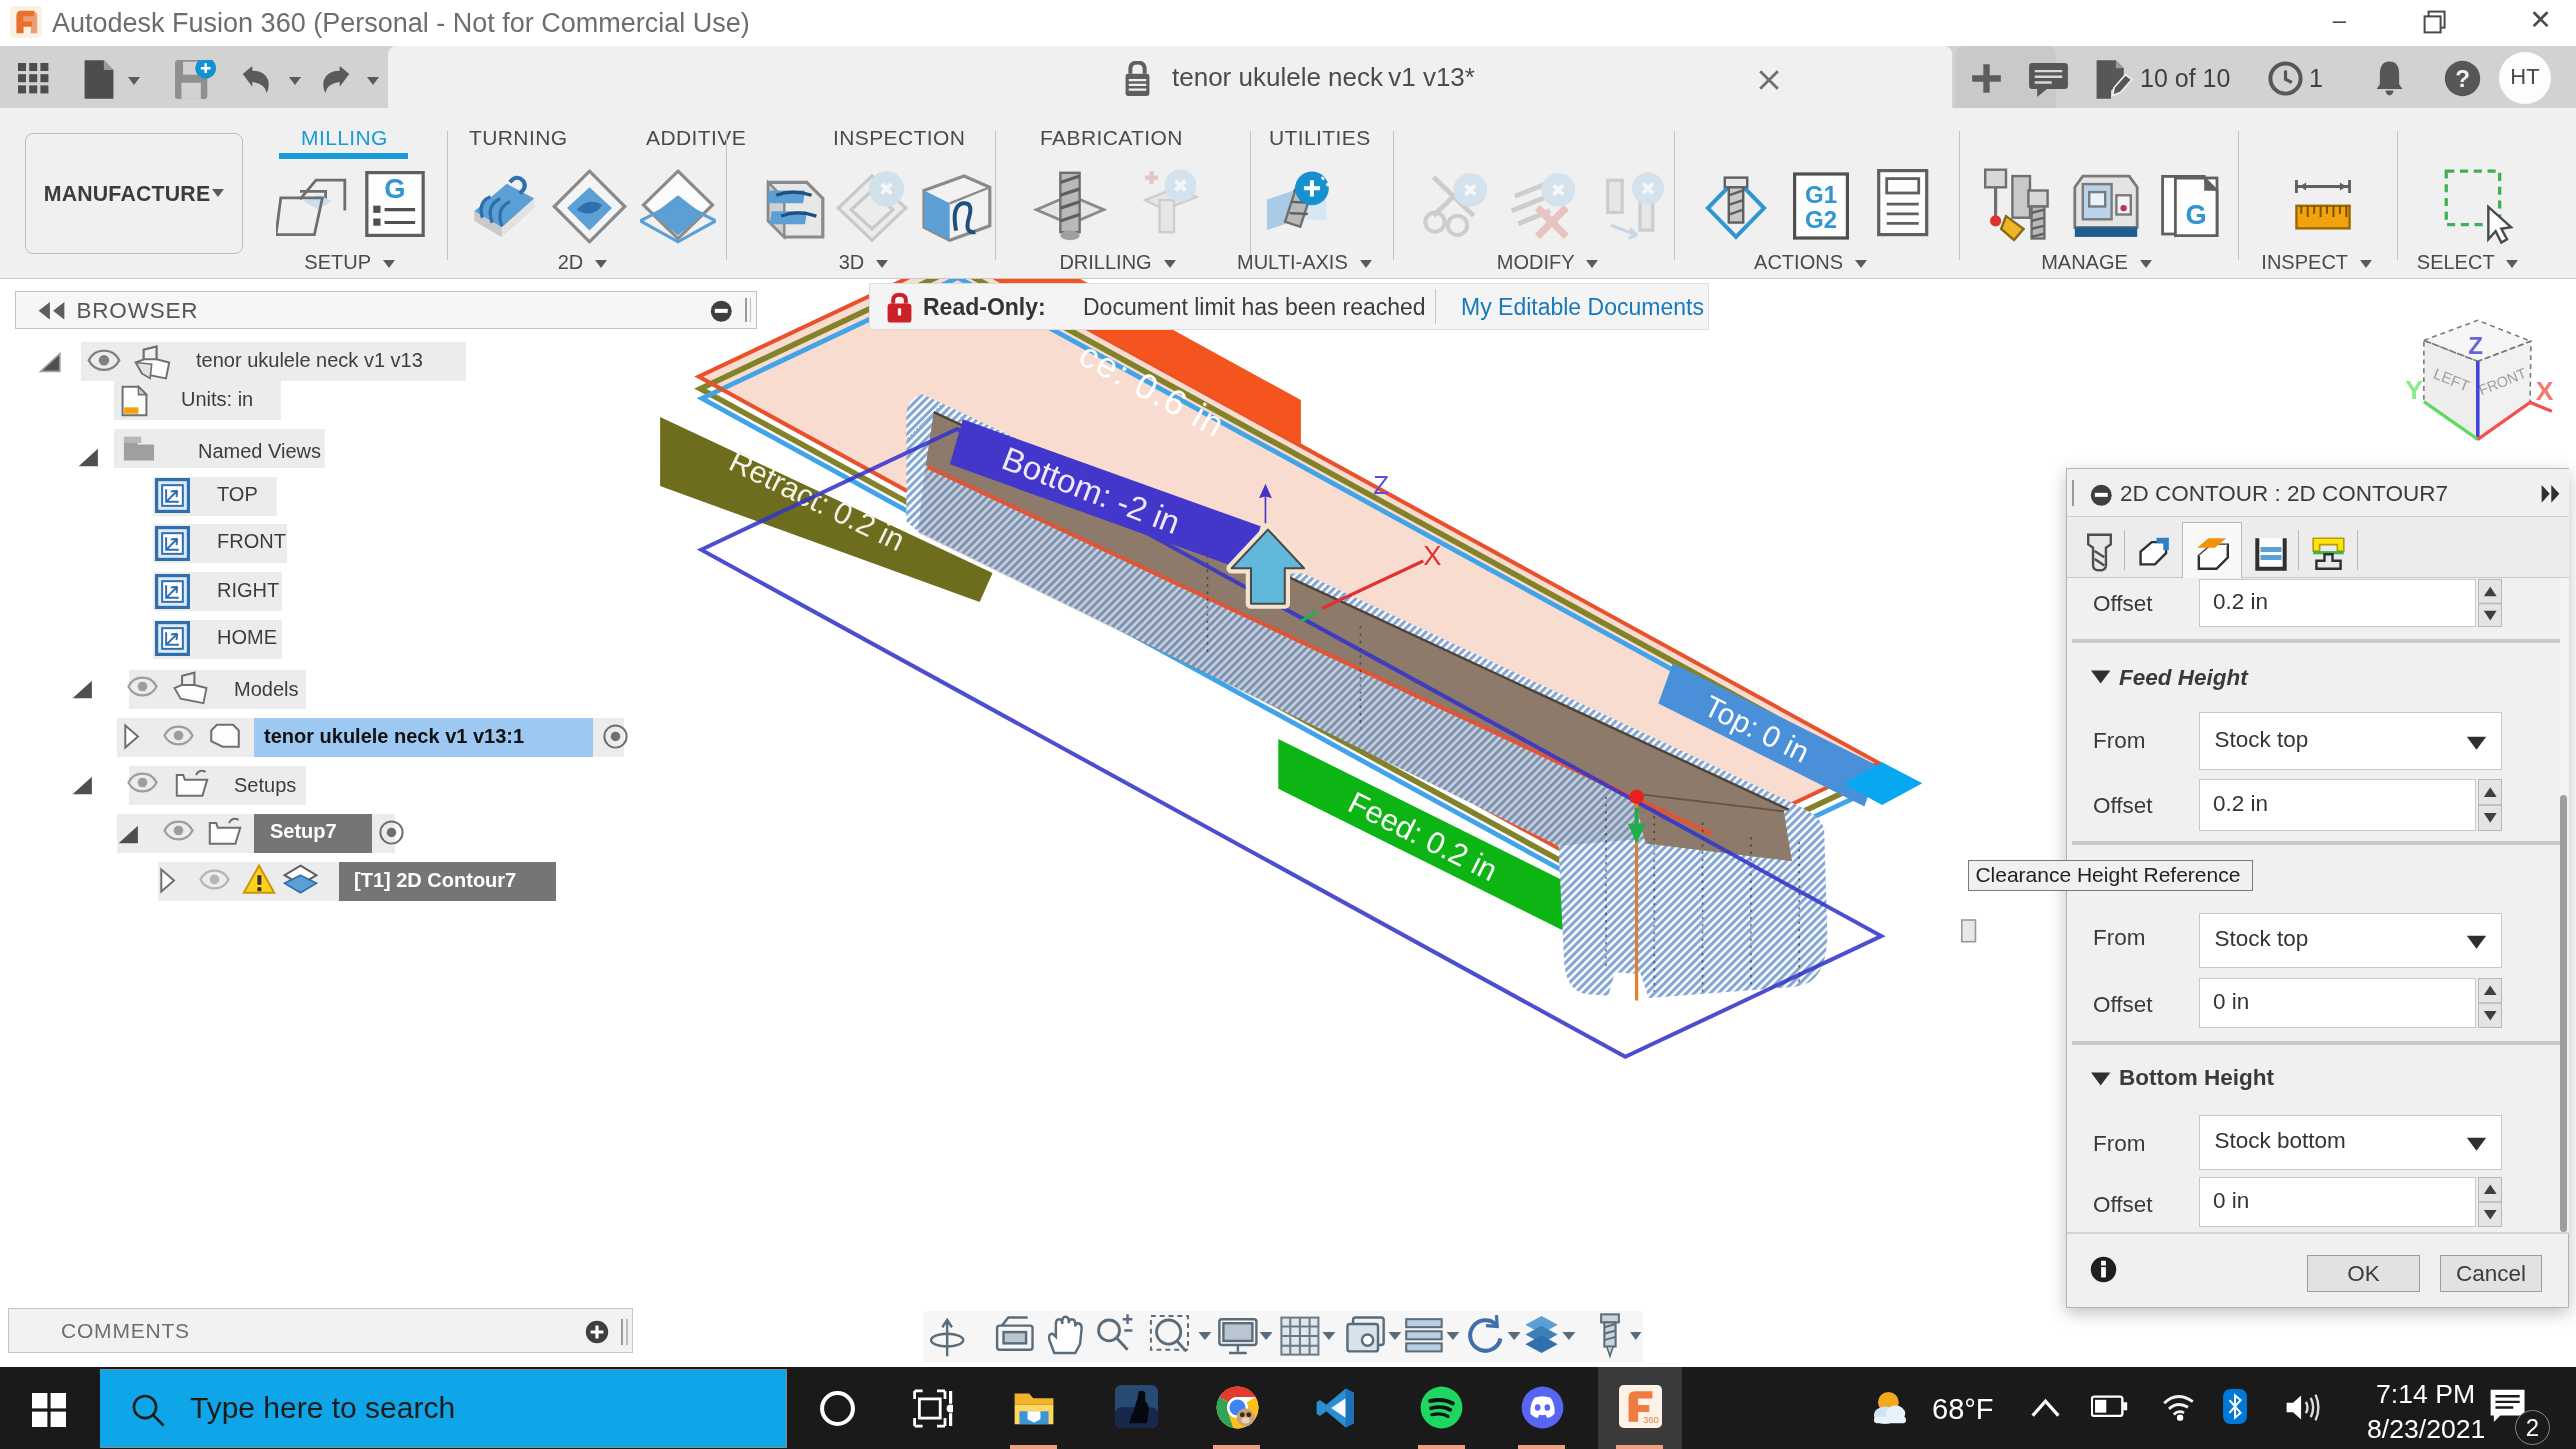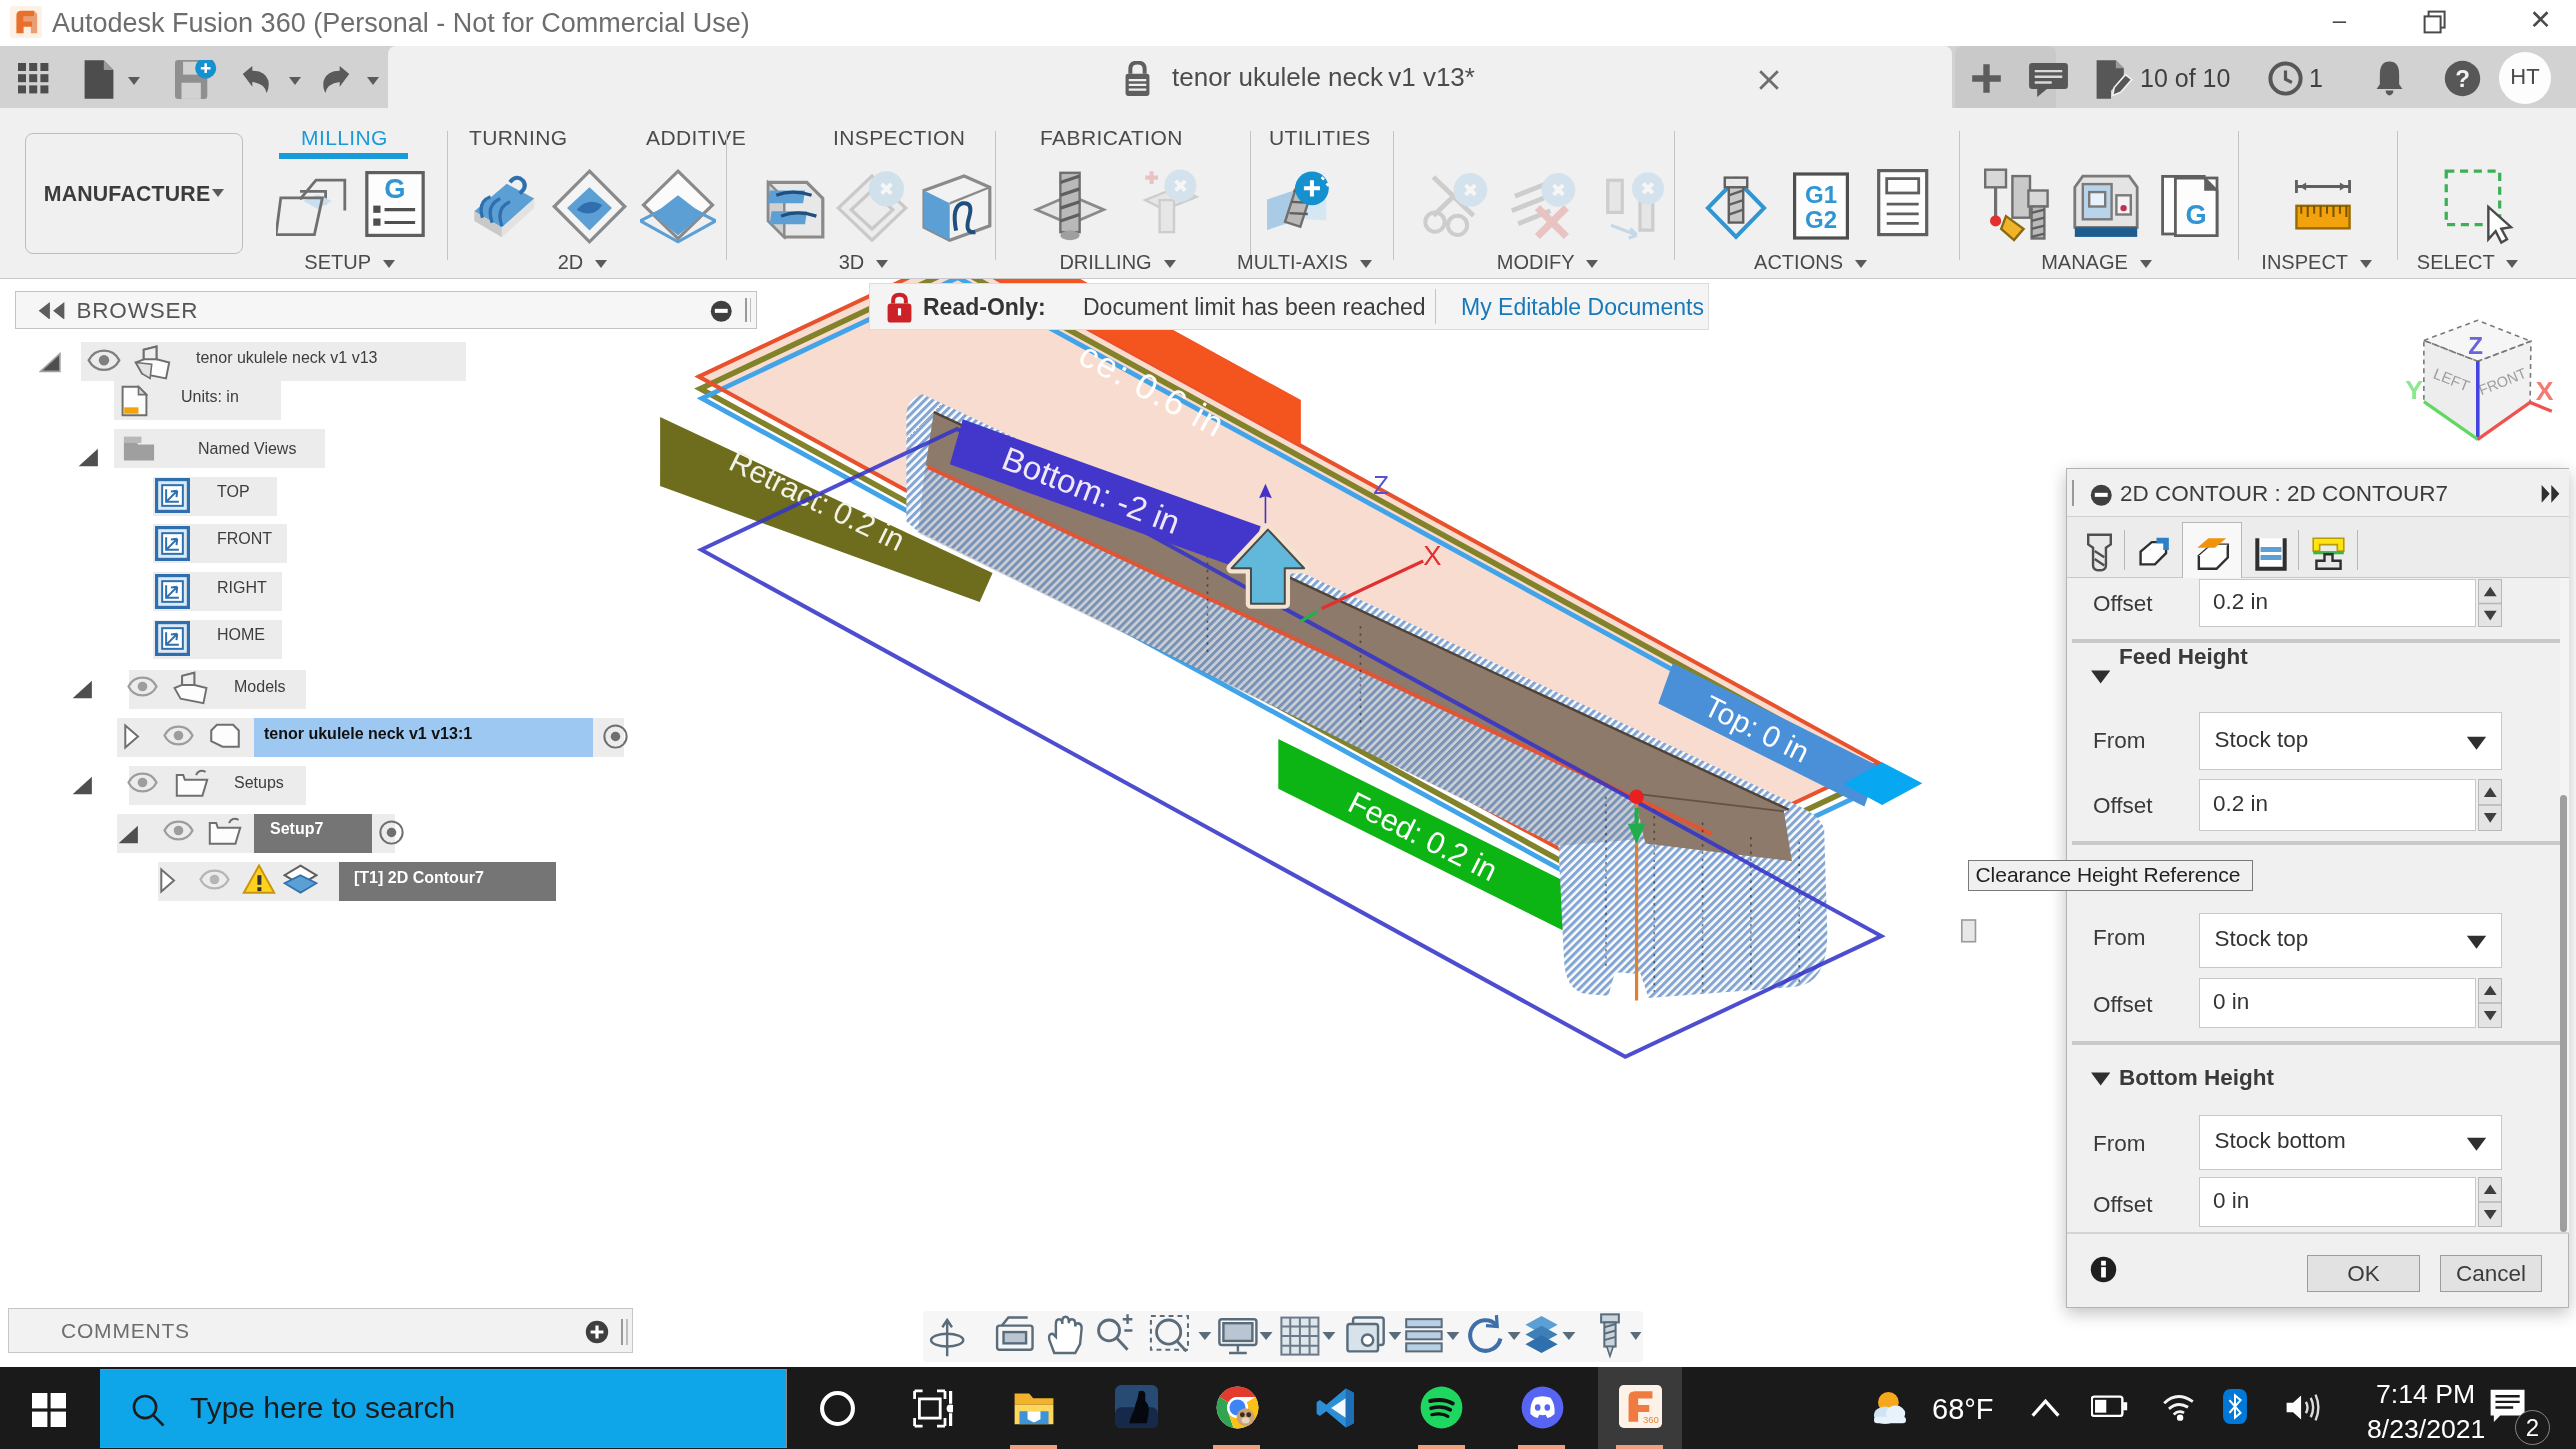--- a/index.html
+++ b/index.html
@@ -24,21 +24,21 @@
   .rtab { position:absolute; top:17.7px; font-size:21px; color:#4a4a4a; letter-spacing:0.4px; }
   .rtab.active { color:#189bd8; }
   #tabline { position:absolute; left:279px; top:45px; width:129px; height:5.6px; background:#189bd8; }
   .glabel { position:absolute; top:143px; font-size:20px; color:#4a4a4a; text-align:center; white-space:nowrap; }
   .gsep { position:absolute; top:22.5px; width:0.8px; height:129px; background:#c4c4c4; }
   .caret { display:inline-block; width:0; height:0; border-left:6.4px solid transparent; border-right:6.4px solid transparent; border-top:8px solid #5a5a5a; vertical-align:middle; margin-left:6.4px; }
 
   
   #readonly { position:absolute; left:869px; top:283px; width:840px; height:47px; background:#f4f4f4; border:0.8px solid #dcdcdc; z-index:30; }
   #browserhdr { position:absolute; left:14.5px; top:291px; width:742px; height:38px; background:#f6f6f6; border:0.8px solid #c3c3c3; z-index:31; }
-  .trow { position:absolute; height:39px; z-index:31; font-size:16px; color:#3d3d3d; }
+  .trow { position:absolute; height:39px; z-index:31; font-size:20px; color:#3d3d3d; }
   #comments { position:absolute; left:8px; top:1308px; width:625px; height:45px; background:#f2f2f2; border:0.8px solid #c6c6c6; z-index:31; }
   #navbar { position:absolute; left:923px; top:1311px; width:720px; height:51px; background:#f6f6f6; border-radius:3.2px; z-index:31; }
 
   
   #dialog { position:absolute; left:2066px; top:468px; width:503px; height:840px; background:#f0f0f0; border:0.8px solid #b3b3b3; box-shadow:0 4.8px 16px rgba(0,0,0,0.25); z-index:40; }
   #tooltip { position:absolute; left:1968px; top:860px; width:285px; height:31px; background:#f0f0f0; border:1.6px solid #7a7a7a; z-index:45; font-size:21px; color:#222; line-height:27px; padding-left:6.4px; white-space:nowrap; overflow:hidden;}
   .dfield { position:absolute; background:#fff; border:1.6px solid #c8c8c8; }
   .dlabel { position:absolute; font-size:22.5px; color:#3a3a3a; }
   .dhdr { position:absolute; font-size:22.5px; font-weight:bold; color:#3a3a3a; }
   .dsep { position:absolute; left:4.8px; width:488px; height:4px; background:#c9c9c9; }
@@ -773,21 +773,21 @@
       <svg width="22.5" height="47" viewBox="0 0 28 58">
           <path d="M14 8 L22 20 L6 20 Z" fill="#3f3f3f"></path>
           <path d="M14 50 L22 38 L6 38 Z" fill="#3f3f3f"></path>
           <rect x="0" y="28" width="28" height="2" fill="#b8b8b8"></rect>
         </svg>
     </div>
     <div class="dsep" style="top:170px;"></div>
     <svg class="abs" style="left:24px;top:200px" width="19.3" height="16" viewBox="0 0 24 20">
         <path d="M0 2 L24 2 L12 18 Z" fill="#2f2f2f"></path>
       </svg>
-    <div class="dhdr" style="left:52px;top:175px;">Feed Height</div>
+    <div class="dhdr" style="left:52px;top:196px;font-style:italic;">Feed Height</div>
     <div class="dlabel" style="left:26px;top:259px;">From</div>
     <div class="dfield" style="left:132px;top:243px;width:303px;height:58px;">
         <span style="position:absolute;left:14.5px;top:13.7px;font-size:22.5px;color:#333;">Stock top</span>
       <svg style="position:absolute;right:14.5px;top:22.5px" width="21" height="14.5" viewBox="0 0 26 18">
           <path d="M1 1 L25 1 L13 17 Z" fill="#2f2f2f"></path>
         </svg>
     </div>
     <div class="dlabel" style="left:26px;top:324px;">Offset</div>
     <div class="dfield" style="left:132px;top:310px;width:277px;height:52px;">
         <span style="position:absolute;left:13px;top:10.5px;font-size:22.5px;color:#333;">0.2 in</span>

